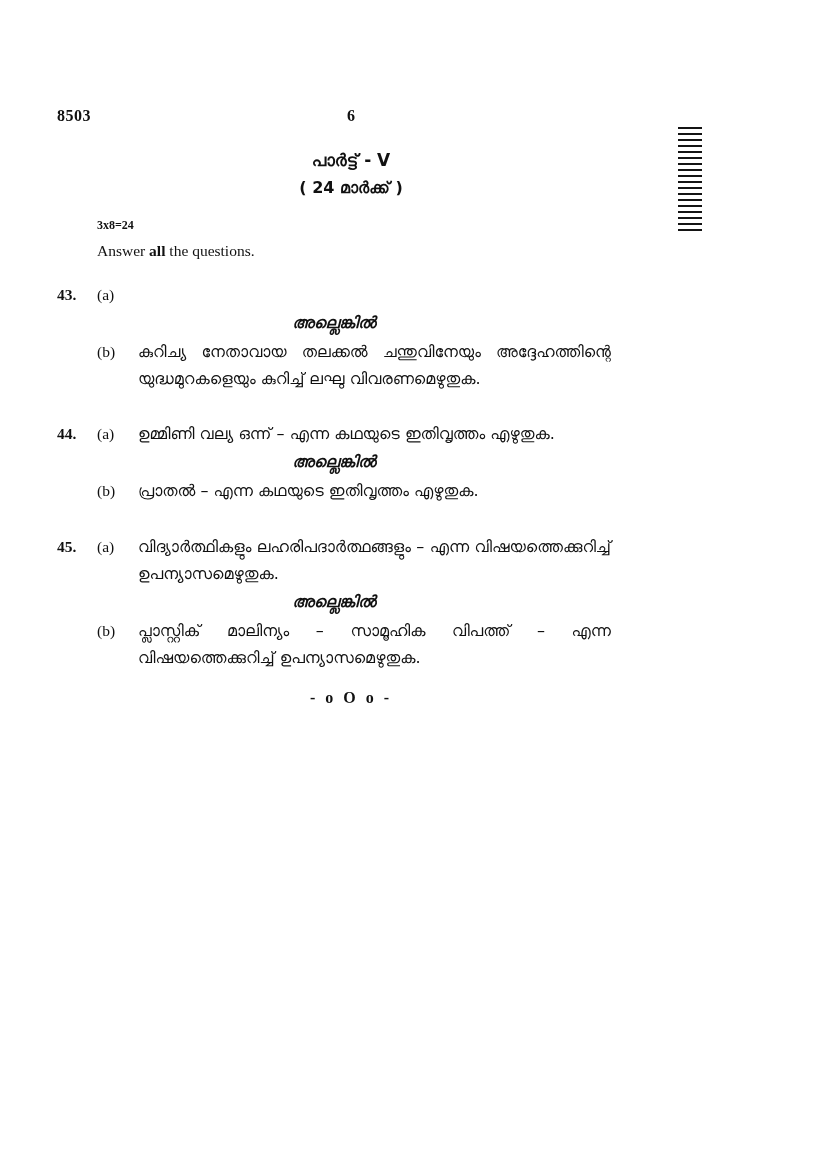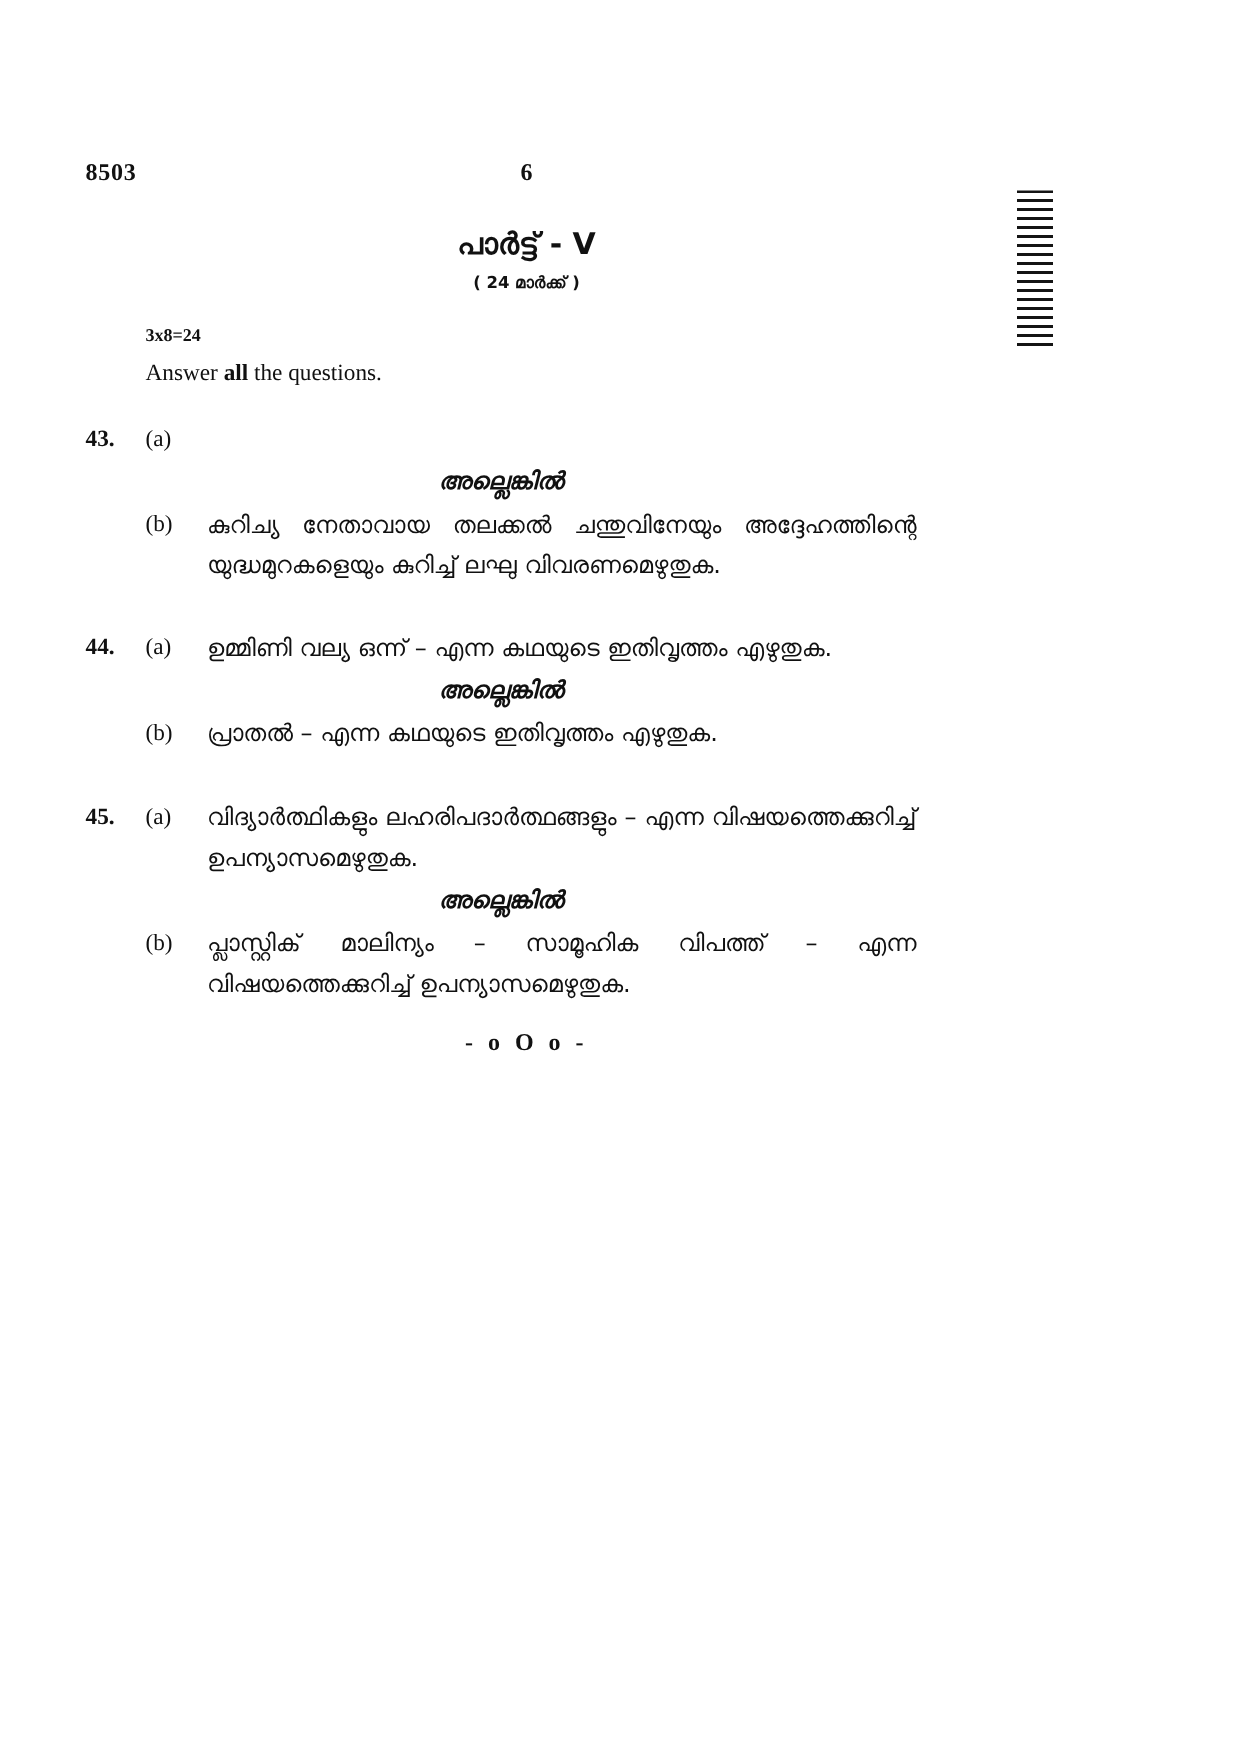--- a/index.html
+++ b/index.html
@@ -45,27 +45,27 @@
     background: repeating-linear-gradient(
       to bottom,
       #141414 0px, #141414 2px,
       transparent 2px, transparent 6px
     );
   }
   .ml { font-family: "DejaVu Sans", "Liberation Sans", sans-serif; }
   .part-title {
     margin-top: 23px;
     text-align: center;
-    font-size: 20px;
+    font-size: 17px;
     font-weight: bold;
   }
   .marks-line {
     margin-top: 8px;
     text-align: center;
-    font-size: 11px;
+    font-size: 16px;
     font-weight: bold;
   }
   .instruction-row {
     margin: 21px 57px 0 97px;
     display: flex;
     justify-content: space-between;
     align-items: baseline;
     font-size: 16px;
   }
   .inst-ml .lead { font-weight: bold; }

